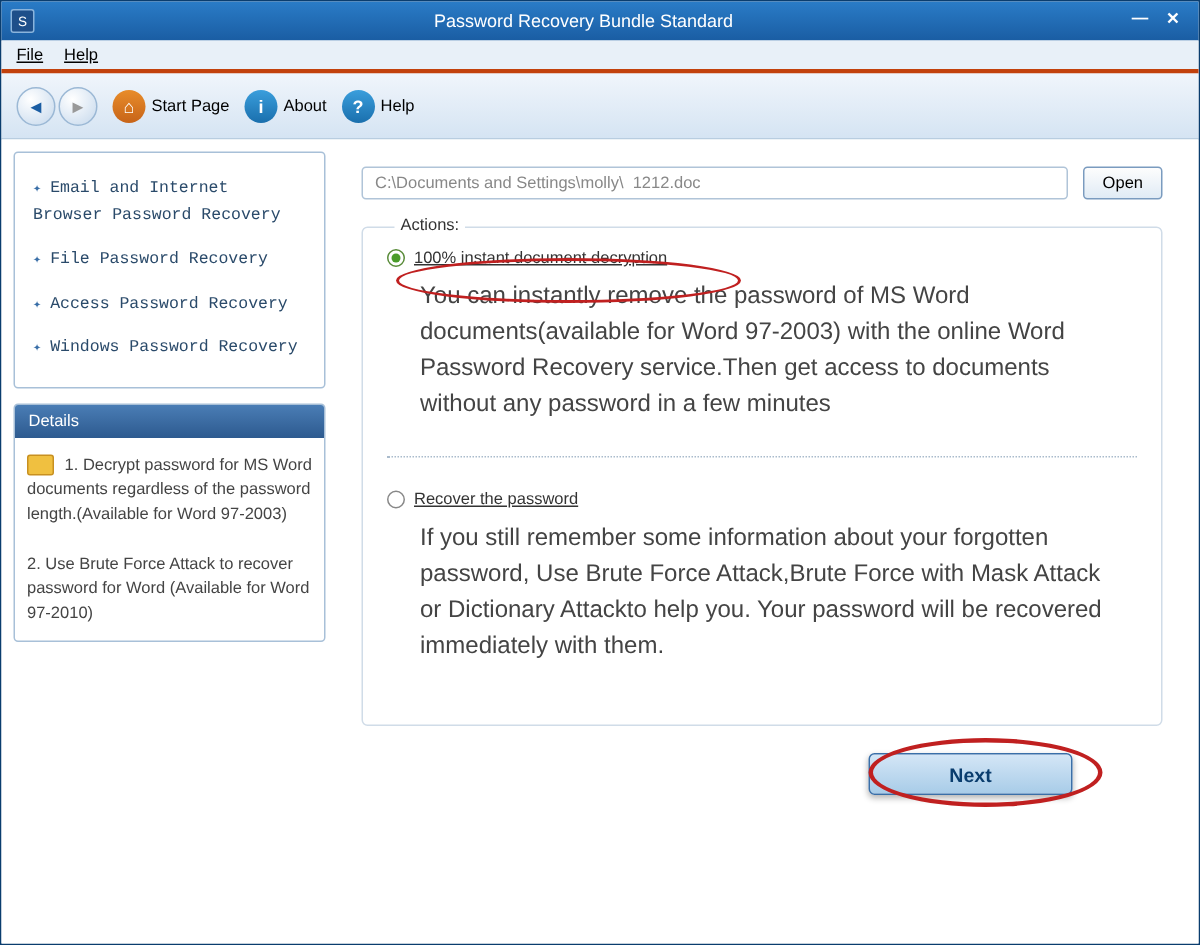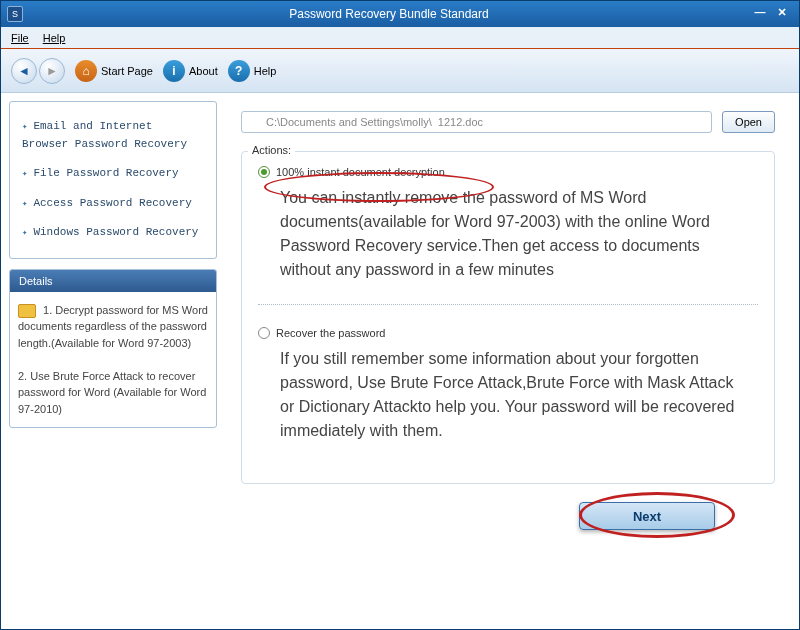--- a/index.html
+++ b/index.html
@@ -5,21 +5,21 @@
 * { box-sizing: border-box; margin: 0; padding: 0; }
 body { font-family: Tahoma, Arial, sans-serif; font-size: 11px; background: #fff; width: 800px; height: 630px; overflow: hidden; }
 
 .window { width: 800px; height: 630px; border: 1px solid #0a3d6e; display: flex; flex-direction: column; }
 
 .titlebar { height: 26px; background: linear-gradient(#2a7cc7, #1a5da3); color: #fff; display: flex; align-items: center; padding: 0 6px; font-size: 12px; }
 .titlebar .app-icon { width: 16px; height: 16px; background: #1e4f8a; border: 1px solid #8ab4dc; border-radius: 2px; margin-right: 6px; display: flex; align-items: center; justify-content: center; font-size: 9px; color: #fff; }
 .titlebar .title { flex: 1; text-align: center; }
 .titlebar .winbtn { width: 22px; height: 16px; color: #fff; text-align: center; font-size: 11px; cursor: pointer; font-weight: bold; }
 
-.menubar { height: 22px; background: #e8f0f8; border-bottom: 1px solid #c2410c; display: flex; align-items: center; padding: 0 10px; gap: 14px; font-size: 11px; }
+.menubar { height: 22px; background: #e8f0f8; border-bottom: 3px solid #c2410c; display: flex; align-items: center; padding: 0 10px; gap: 14px; font-size: 11px; }
 .menubar span { text-decoration: underline; cursor: pointer; }
 
 .toolbar { height: 44px; background: linear-gradient(#f0f5fb, #d5e4f3); border-bottom: 1px solid #b8cde0; display: flex; align-items: center; padding: 0 10px; gap: 10px; }
 .navgroup { display: flex; gap: 2px; }
 .navbtn { width: 26px; height: 26px; border-radius: 50%; border: 1px solid #9bb8d5; background: radial-gradient(circle at 35% 30%, #fff, #c5d8ec); display: flex; align-items: center; justify-content: center; font-size: 12px; cursor: pointer; }
 .navbtn.back { color: #1a5da3; font-weight: bold; }
 .navbtn.fwd { color: #999; }
 .toolitem { display: flex; align-items: center; gap: 4px; cursor: pointer; font-size: 11px; }
 .ticon { width: 22px; height: 22px; border-radius: 50%; display: flex; align-items: center; justify-content: center; font-size: 12px; font-weight: bold; color: #fff; }
 .ticon.home { background: linear-gradient(#e88c2a, #c76418); }
@@ -34,27 +34,27 @@
 .panel-body { padding: 10px 8px; font-size: 11px; line-height: 1.6; color: #333; }
 .qs-list { list-style: none; font-family: "Courier New", monospace; font-size: 11px; }
 .qs-list li { padding: 6px 4px; cursor: pointer; color: #2a4a6a; }
 .qs-list li::before { content: "✦"; color: #3a6fa8; margin-right: 6px; font-size: 9px; }
 .details-body { font-size: 11px; line-height: 1.5; color: #444; }
 .details-body .dicon { display: inline-block; width: 18px; height: 14px; background: #f0c040; border: 1px solid #c89020; border-radius: 2px; vertical-align: middle; margin-right: 4px; }
 
 .main { flex: 1; padding: 10px 16px; font-size: 11px; color: #333; }
 .field-label { margin-bottom: 4px; }
 .filerow { display: flex; align-items: center; gap: 10px; margin-bottom: 18px; }
-.fileinput { flex: 1; height: 22px; border: 1px solid #b0c4d8; border-radius: 3px; padding: 0 24px; color: #888; font-size: 11px; background: #fff; }
+.fileinput { flex: 1; height: 22px; border: 1px solid #b0c4d8; border-radius: 3px; padding: 0 8px; color: #888; font-size: 11px; background: #fff; }
 .btn { height: 22px; padding: 0 12px; border: 1px solid #7a9bbf; border-radius: 3px; background: linear-gradient(#fdfdfd, #e0ebf5); cursor: pointer; font-size: 11px; text-align: right; }
 
 .actions-group { border: 1px solid #d0dce8; border-radius: 4px; padding: 14px 16px 30px; position: relative; }
-.actions-legend { position: absolute; top: -8px; left: 6px; background: #fff; padding: 0 4px; font-size: 11px; color: #333; }
+.actions-legend { position: absolute; top: -8px; left: 21px; background: #fff; padding: 0 4px; font-size: 11px; color: #333; }
 .option { margin-bottom: 10px; }
-.opt-head { display: flex; align-items: flex-start; gap: 6px; margin-bottom: 8px; }
+.opt-head { display: flex; align-items: flex-start; gap: 6px; margin-bottom: 8px; text-decoration: underline; }
 .radio { width: 12px; height: 12px; border: 1px solid #5a8c3a; border-radius: 50%; display: inline-flex; align-items: center; justify-content: center; background: #fff; }
 .radio.checked::after { content: ""; width: 6px; height: 6px; background: #4a9c2a; border-radius: 50%; }
 .radio.unchecked { border-color: #888; }
 .opt-label { font-size: 11px; }
 .opt-desc { margin-left: 22px; font-size: 16px; line-height: 1.5; color: #444; max-width: 460px; }
 .divider { border-top: 1px dotted #aabbcc; margin: 22px 0; }
 .circle-highlight { position: absolute; border: 2px solid #c02020; border-radius: 50%; pointer-events: none; }
 .circle1 { left: 6px; top: 6px; width: 230px; height: 30px; }
 
 .footer { display: flex; justify-content: flex-end; padding: 18px 60px 0 0; position: relative; }

